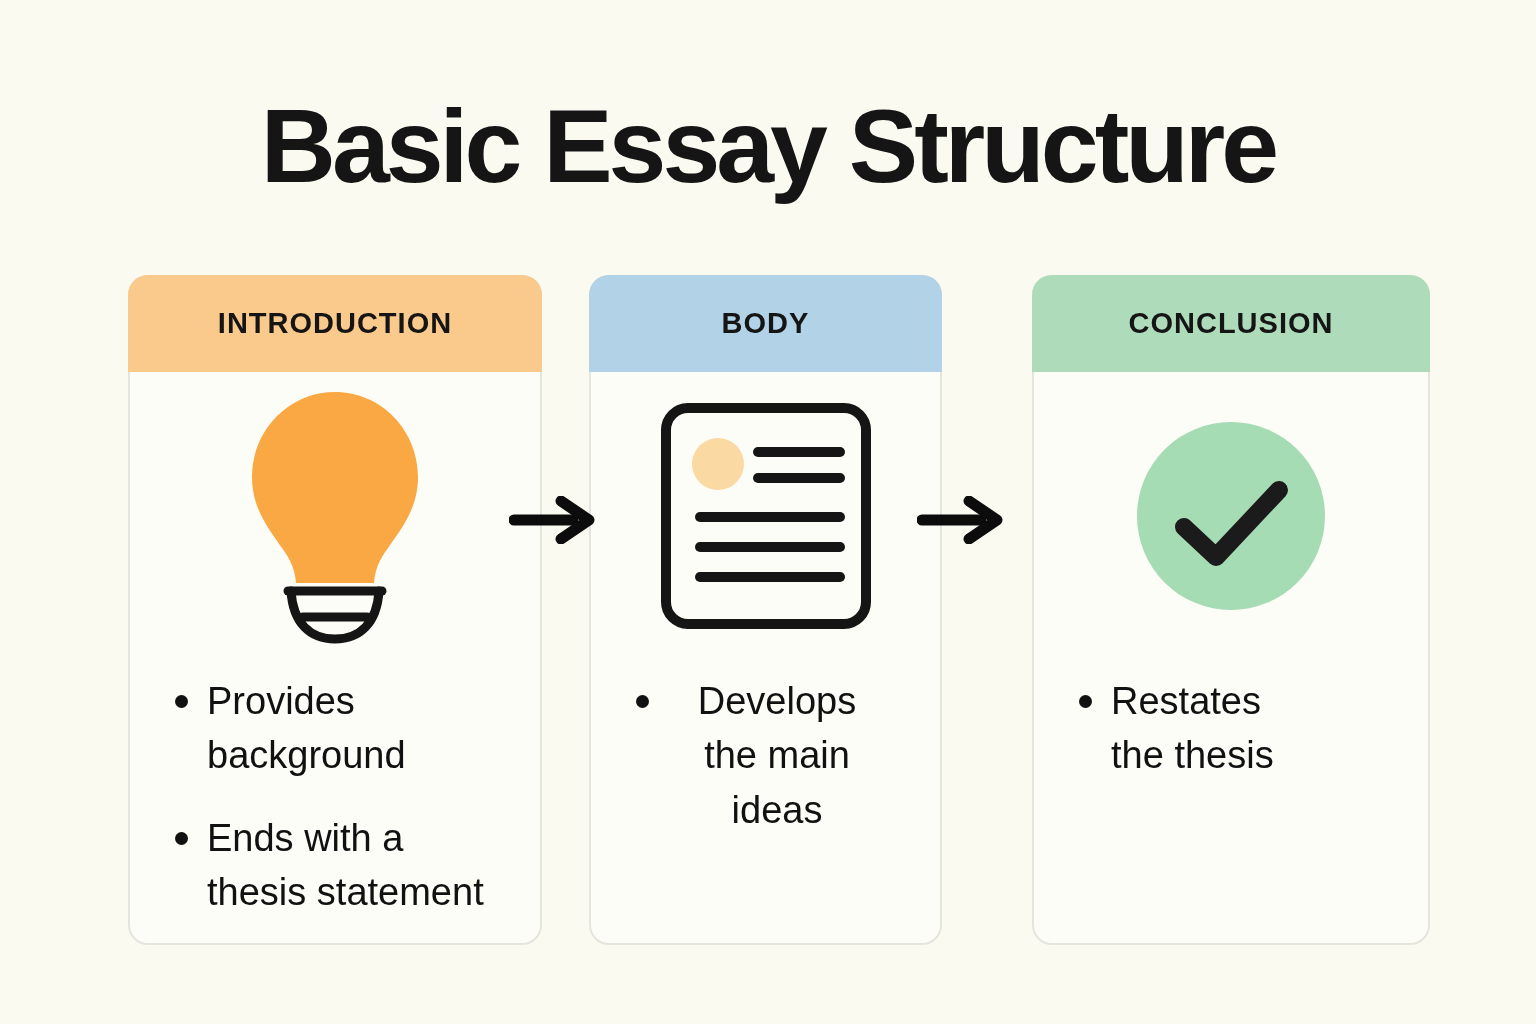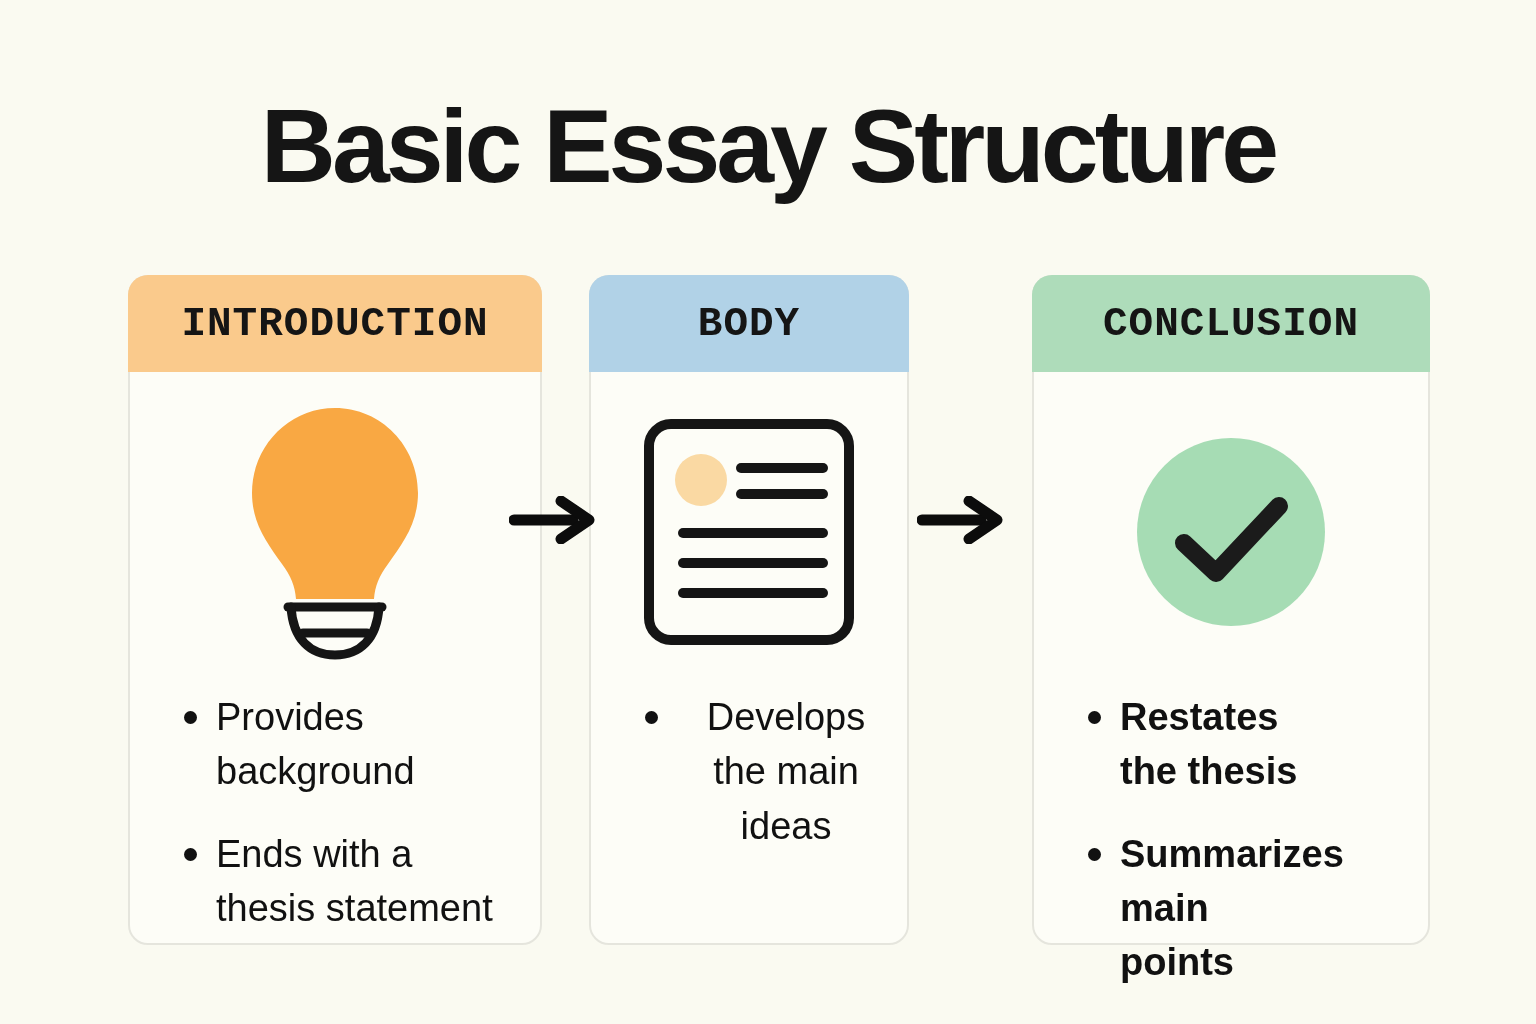--- a/index.html
+++ b/index.html
@@ -23,64 +23,63 @@
   
   .card{
     position:absolute;top:275px;height:670px;
     background:var(--card_bg,#FDFDF7);
     border:2px solid var(--card_border,#E5E5DD);
     border-radius:20px;
     box-sizing:border-box;
     display:flex;flex-direction:column;
   }
   .card-introduction{left:128px;width:414px;}
-  .card-body{left:589px;width:320px;}
+  .card-body{left:589px;width:353px;}
   .card-conclusion{left:1032px;width:398px;}
 
   .card-header{
     height:97px;flex:0 0 97px;
-    margin:-2px -2px 16px -2px;
+    margin:-2px -2px 0 -2px;
     border-radius:20px 20px 0 0;
     display:flex;align-items:center;justify-content:center;
-    font-size:41px;font-weight:bold;letter-spacing:1px;
+    font-size:29px;font-weight:bold;letter-spacing:1px;
     color:var(--ink,#151515);
-    font-family:Liberation Mono, monospace;
   }
   .header-introduction{background:var(--intro_header,#FACA8C);}
   .header-body{background:var(--body_header,#B1D2E7);}
   .header-conclusion{background:var(--conclusion_header,#AEDCBA);}
 
   .icon-area{
     height:288px;flex:0 0 288px;
     display:flex;align-items:center;justify-content:center;
   }
 
   .check-circle{
     width:188px;height:188px;border-radius:50%;
     background:var(--check_circle,#A6DCB4);
     display:flex;align-items:center;justify-content:center;
   }
 
   
   ul.bullets{
-    list-style:none;margin:14px 0 0 9px;padding:0 10px 0 45px;
+    list-style:none;margin:14px 0 0 0;padding:0 10px 0 45px;
   }
   ul.bullets li{
     position:relative;padding-left:32px;
     font-size:38px;line-height:1.43;
     margin-bottom:28px;color:#111;
   }
   ul.bullets li::before{
     content:"";position:absolute;left:0;top:21px;
     width:13px;height:13px;border-radius:50%;
     background:#111;
   }
   .card-introduction li{max-width:292px;}
   .card-body li{max-width:218px;text-align:center;}
-  .card-conclusion li{max-width:205px;font-weight:bold;}
+  .card-conclusion li{max-width:205px;}
 
   
   .arrow{position:absolute;top:496px;width:88px;height:48px;z-index:5;}
   .arrow-1{left:509px;}
   .arrow-2{left:917px;}
 
   svg{display:block;}
 </style>
 </head>
 <body>
@@ -133,21 +132,20 @@
     </header>
     <div class="icon-area">
       <div class="check-circle">
         <svg width="188" height="188" viewBox="0 0 188 188" aria-hidden="true">
           <path d="M 47,105 L 79,135 L 142,68" fill="none" stroke="#1b1b1b" stroke-width="18" stroke-linecap="round" stroke-linejoin="round"></path>
         </svg>
       </div>
     </div>
     <ul class="bullets">
       <li>Restates the thesis</li>
-      <li>Summarizes main points</li>
     </ul>
   </section>
 
   <div class="arrow arrow-1">
     <svg width="88" height="48" viewBox="0 0 88 48" aria-hidden="true">
       <path d="M 5,24 L 64,24" stroke="#0c0c0c" stroke-width="11" stroke-linecap="round"></path>
       <path d="M 52,5 L 80,24 L 52,43" fill="none" stroke="#0c0c0c" stroke-width="11" stroke-linecap="round" stroke-linejoin="round"></path>
     </svg>
   </div>
   <div class="arrow arrow-2">

